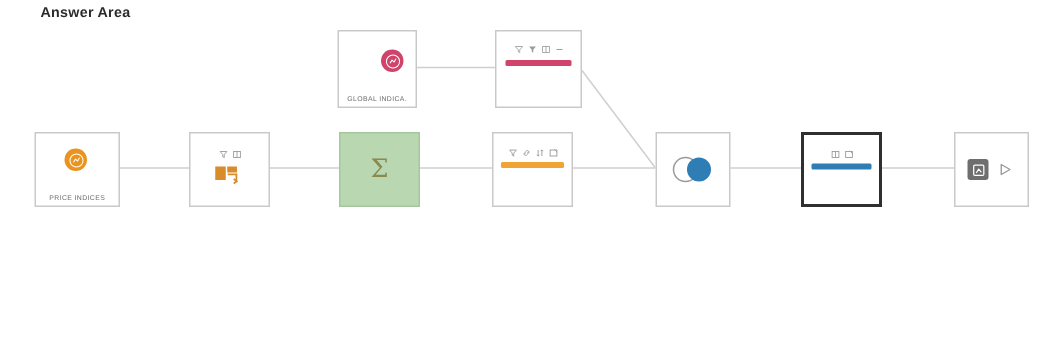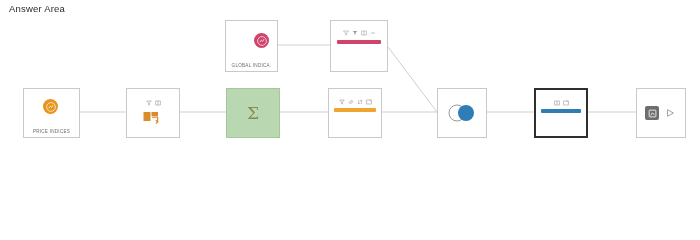--- a/index.html
+++ b/index.html
@@ -12,24 +12,24 @@
     height: 175px;
     position: relative;
     overflow: hidden;
     font-family: "Liberation Sans", sans-serif;
     -webkit-font-smoothing: antialiased;
   }
 
   
   #answer-area-title {
     position: absolute;
-    left: 9px;
+    left: 27px;
     top: 3px;
     font-size: 9.5px;
-    font-weight: normal;
+    font-weight: bold;
     color: #2b2b2b;
     letter-spacing: 0.2px;
     white-space: nowrap;
   }
 
   
   #flow-canvas {
     position: absolute;
     left: 0;
     top: 0;

